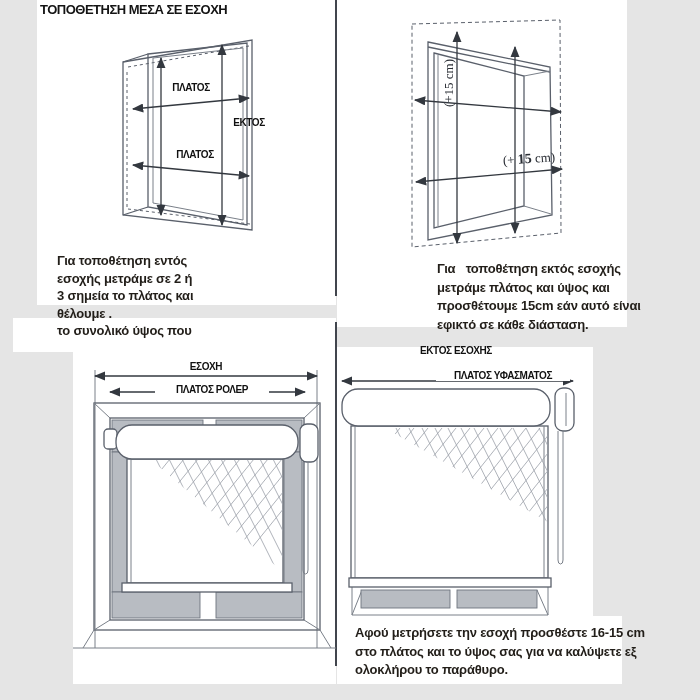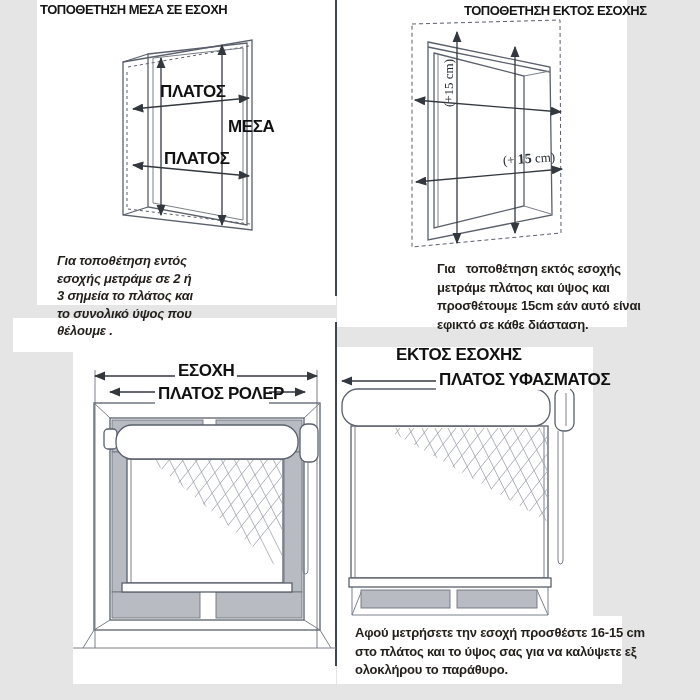--- a/index.html
+++ b/index.html
@@ -13,21 +13,21 @@
   .white{position:absolute;background:#ffffff;}
   .divider{position:absolute;left:335px;width:2px;background:#41454d;}
   .title{
     position:absolute;font-weight:bold;font-size:13px;letter-spacing:-0.5px;
     color:#141414;white-space:pre;
   }
   .note{position:absolute;font-weight:bold;font-size:13px;letter-spacing:-0.2px;color:#221e19;}
   .note div{white-space:pre;line-height:17.5px;}
   .note.wide div{line-height:18.6px;}
   .dlabel{
-    position:absolute;font-weight:bold;font-size:17px;letter-spacing:-0.4px;
+    position:absolute;font-weight:bold;font-size:10px;letter-spacing:-0.4px;
     color:#111;text-align:center;white-space:pre;
   }
   .onwhite{background:#ffffff;padding:0 3px;}
   .serif-label{
     position:absolute;font-family:"Liberation Serif", serif;font-size:13px;color:#2a2e35;
     white-space:pre;text-align:center;
   }
   svg{position:absolute;overflow:visible;}
   .dline{stroke:#5a606b;stroke-width:1.3;fill:none;}
   .thin{stroke:#7a8089;stroke-width:1;fill:none;}
@@ -46,21 +46,20 @@
   <div class="white" style="left:337px;top:0;width:290px;height:327px;"></div>
   <div class="white" style="left:13px;top:318px;width:323px;height:34px;"></div>
   <div class="white" style="left:73px;top:350px;width:263px;height:334px;"></div>
   <div class="white" style="left:337px;top:347px;width:256px;height:337px;"></div>
   <div class="white" style="left:337px;top:616px;width:285px;height:68px;"></div>
 
   <div class="divider" style="top:0;height:296px;"></div>
   <div class="divider" style="top:322px;height:344px;"></div>
 
   <div class="title" style="left:40px;top:2px;">ΤΟΠΟΘΕΤΗΣΗ ΜΕΣΑ ΣΕ ΕΣΟΧΗ</div>
-  <div class="title" style="left:464px;top:3px;">ΤΟΠΟΘΕΤΗΣΗ ΕΚΤΟΣ ΕΣΟΧΗΣ</div>
 
   <svg style="left:105px;top:28px;" width="165" height="212" viewBox="105 28 165 212">
     <defs>
       <marker id="ar1" viewBox="0 0 10 8" markerWidth="9" markerHeight="7" refX="9" refY="4" orient="auto-start-reverse">
         <path d="M0,0 L10,4 L0,8 z" fill="#33383f"></path>
       </marker>
     </defs>
     <path class="dline" d="M123,62 L252,40 L252,230 L123,215 Z"></path>
     <path class="dash" d="M128,67 L249,46"></path>
     <path class="dash" d="M127,72 L127,210"></path>
@@ -68,47 +67,47 @@
     <path class="dline" d="M123,62 L148,54 M123,215 L148,207"></path>
     <path class="dline" d="M148,54 L247,43 L247,225 L148,207 Z"></path>
     <path class="thin" d="M153,58 L243,48 L243,220 L153,203 Z"></path>
     <line class="arrow" x1="133" y1="109" x2="249" y2="98" marker-start="url(#ar1)" marker-end="url(#ar1)"></line>
     <line class="arrow" x1="133" y1="165" x2="249" y2="176" marker-start="url(#ar1)" marker-end="url(#ar1)"></line>
     <line class="arrow" x1="161" y1="58" x2="161" y2="215" marker-start="url(#ar1)" marker-end="url(#ar1)"></line>
     <line class="arrow" x1="222" y1="45" x2="222" y2="225" marker-start="url(#ar1)" marker-end="url(#ar1)"></line>
   </svg>
   <div class="dlabel" style="left:160px;top:82px;width:62px;">ΠΛΑΤΟΣ</div>
   <div class="dlabel" style="left:164px;top:149px;width:62px;">ΠΛΑΤΟΣ</div>
-  <div class="dlabel" style="left:228px;top:117px;width:42px;">ΜΕΣΑ</div>
+  <div class="dlabel" style="left:228px;top:117px;width:42px;">ΕΚΤΟΣ</div>
 
   <svg style="left:405px;top:14px;" width="172" height="238" viewBox="405 14 172 238">
     <defs>
       <marker id="ar2" viewBox="0 0 10 8" markerWidth="9" markerHeight="7" refX="9" refY="4" orient="auto-start-reverse">
         <path d="M0,0 L10,4 L0,8 z" fill="#33383f"></path>
       </marker>
     </defs>
     <path class="dash" style="stroke-dasharray:4 3" d="M412,24 L560,20 L561,233 L412,247 Z"></path>
     <path class="dline" d="M428,42 L550,67 L552,215 L428,240 Z"></path>
     <path class="dline" d="M428,47 L550,72"></path>
     <path class="dline" d="M434,53 L524,76 L524,206 L434,228 Z"></path>
     <path class="thin" d="M524,76 L550,71 M524,206 L551,214 M438,55 L438,226"></path>
     <line class="arrow" x1="457" y1="32" x2="457" y2="243" marker-start="url(#ar2)" marker-end="url(#ar2)"></line>
     <line class="arrow" x1="515" y1="47" x2="515" y2="233" marker-start="url(#ar2)" marker-end="url(#ar2)"></line>
     <line class="arrow" x1="415" y1="100" x2="561" y2="112" marker-start="url(#ar2)" marker-end="url(#ar2)"></line>
     <line class="arrow" x1="416" y1="182" x2="562" y2="169" marker-start="url(#ar2)" marker-end="url(#ar2)"></line>
   </svg>
   <div class="serif-label" style="left:414px;top:75px;width:70px;transform:rotate(-90deg);transform-origin:center;">(+15 cm)</div>
   <div class="serif-label" style="left:492px;top:151px;width:74px;transform:rotate(-4deg);"><span>(+ </span><span style="font-weight:bold;font-size:14px;">15</span><span> cm)</span></div>
 
-  <div class="note" style="left:57px;top:252px;font-style:italic;">
+  <div class="note" style="left:57px;top:252px;">
     <div>Για τοποθέτηση εντός</div>
     <div>εσοχής μετράμε σε 2 ή</div>
     <div>3 σημεία το πλάτος και</div>
+    <div>θέλουμε .</div>
     <div>το συνολικό ύψος που</div>
-    <div>θέλουμε .</div>
   </div>
 
   <div class="note wide" style="left:437px;top:260px;">
     <div>Για   τοποθέτηση εκτός εσοχής</div>
     <div>μετράμε πλάτος και ύψος και</div>
     <div>προσθέτουμε 15cm εάν αυτό είναι</div>
     <div>εφικτό σε κάθε διάσταση.</div>
   </div>
 
   <svg style="left:70px;top:358px;" width="270" height="300" viewBox="70 358 270 300">

